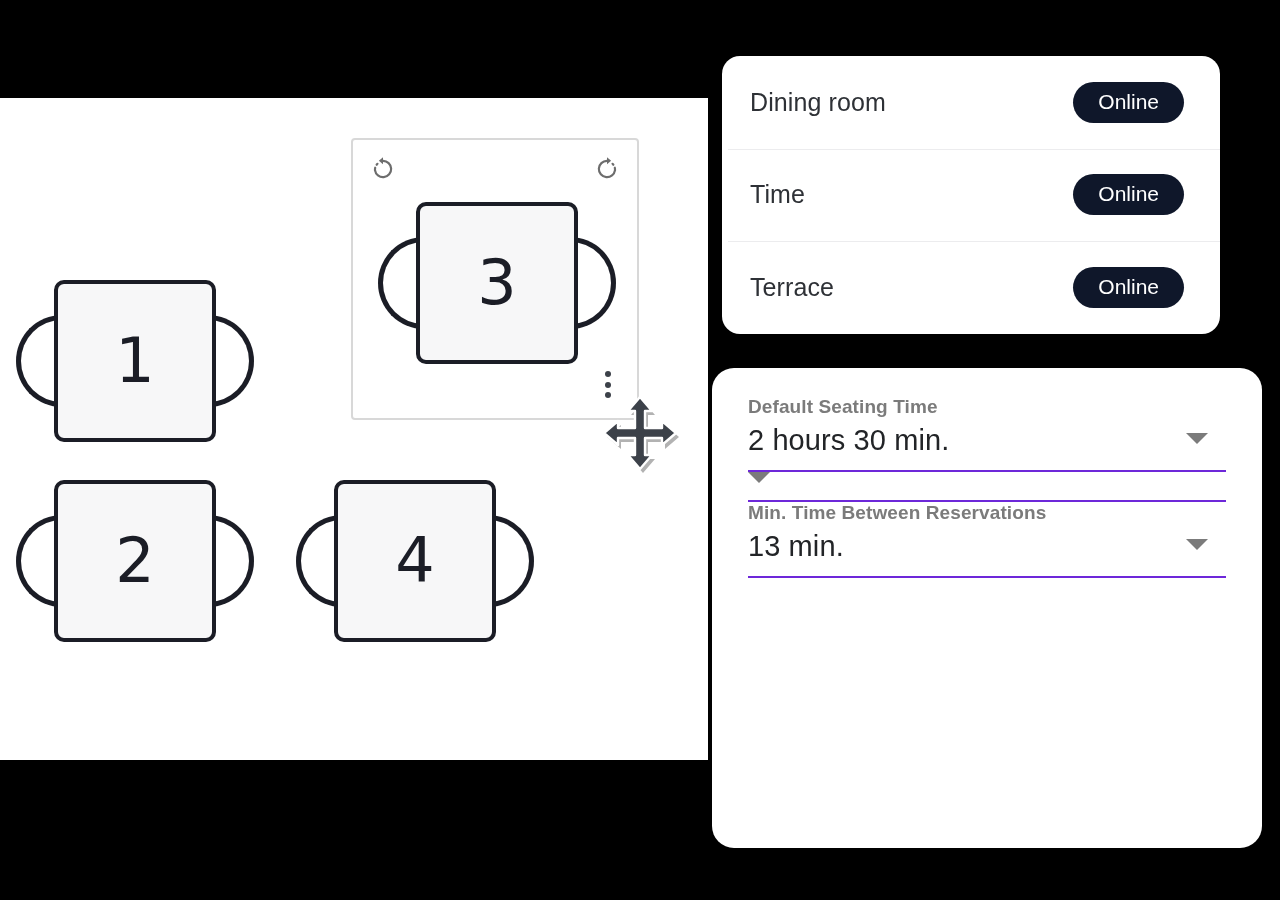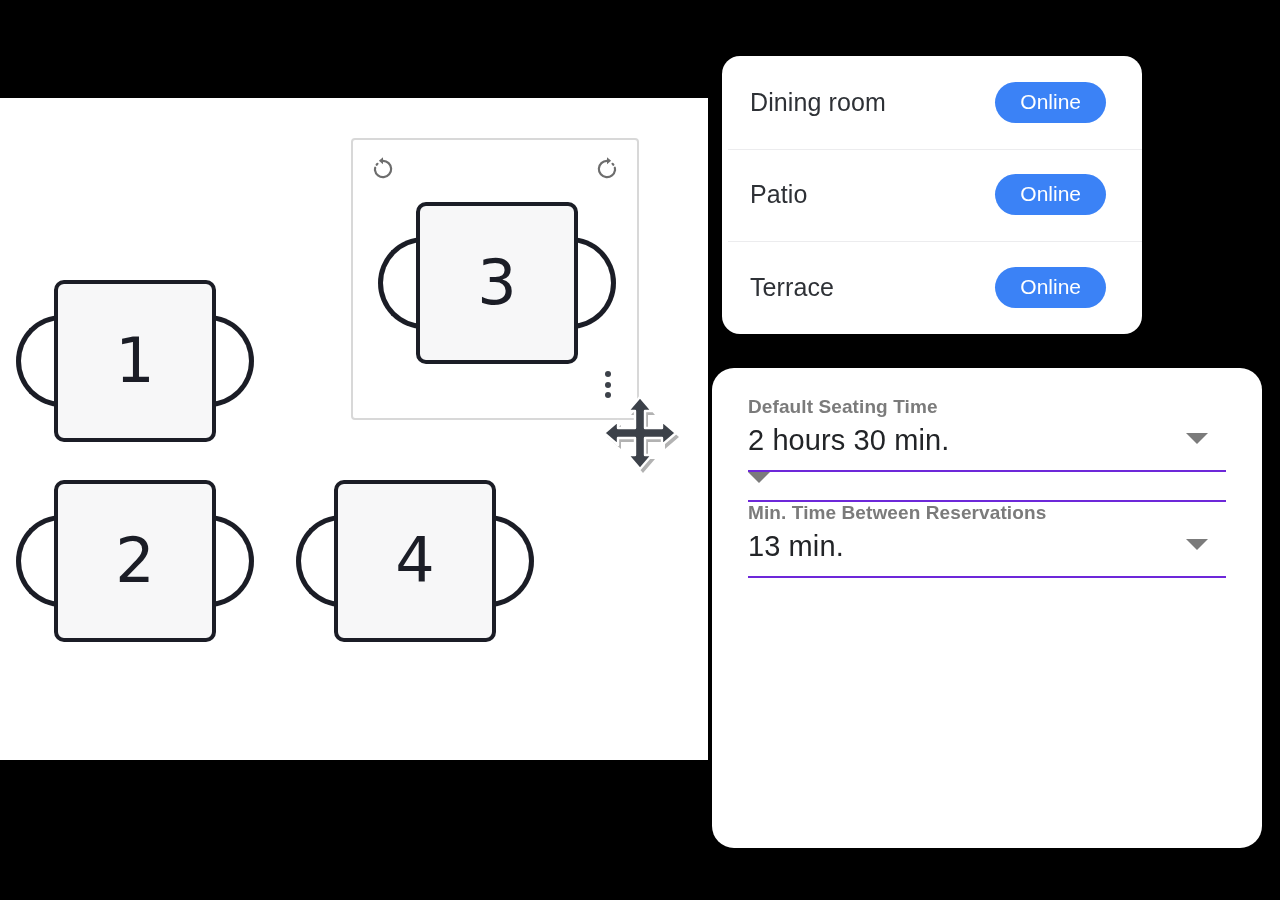--- a/index.html
+++ b/index.html
@@ -112,21 +112,21 @@
     width: 80px;
     height: 80px;
     pointer-events: none;
   }
 
   
   #rooms-card {
     position: absolute;
     left: 722px;
     top: 56px;
-    width: 420px;
+    width: 498px;
     height: 278px;
     background: #ffffff;
     border-radius: 18px;
     overflow: hidden;
   }
   .room-row {
     position: relative;
     height: 92.6px;
     display: flex;
     align-items: center;
@@ -142,21 +142,21 @@
     height: 1px;
     background: #ececee;
   }
   .room-name {
     font-size: 25px;
     color: #2e3136;
     font-weight: 400;
     letter-spacing: .1px;
   }
   .status-badge {
-    background: #3b82f6;
+    background: #0f172a;
     color: #ffffff;
     font-size: 21px;
     border-radius: 22px;
     padding: 9px 25px 11px 25px;
     line-height: 1;
     white-space: nowrap;
     cursor: pointer;
   }
 
   
@@ -280,21 +280,21 @@
   </div>
 
   <div id="rooms-card">
 
     <div class="room-row">
       <span class="room-name">Dining room</span>
       <span class="status-badge">Online</span>
     </div>
 
     <div class="room-row">
-      <span class="room-name">Patio</span>
+      <span class="room-name">Time</span>
       <span class="status-badge">Online</span>
     </div>
 
     <div class="room-row">
       <span class="room-name">Terrace</span>
       <span class="status-badge">Online</span>
     </div>
   </div>
 
   <div id="settings-card">

